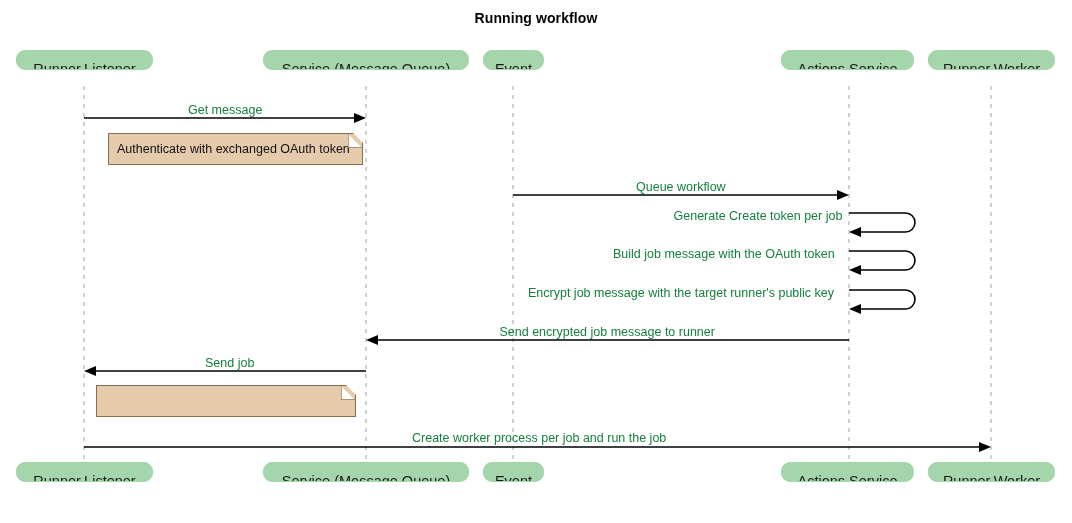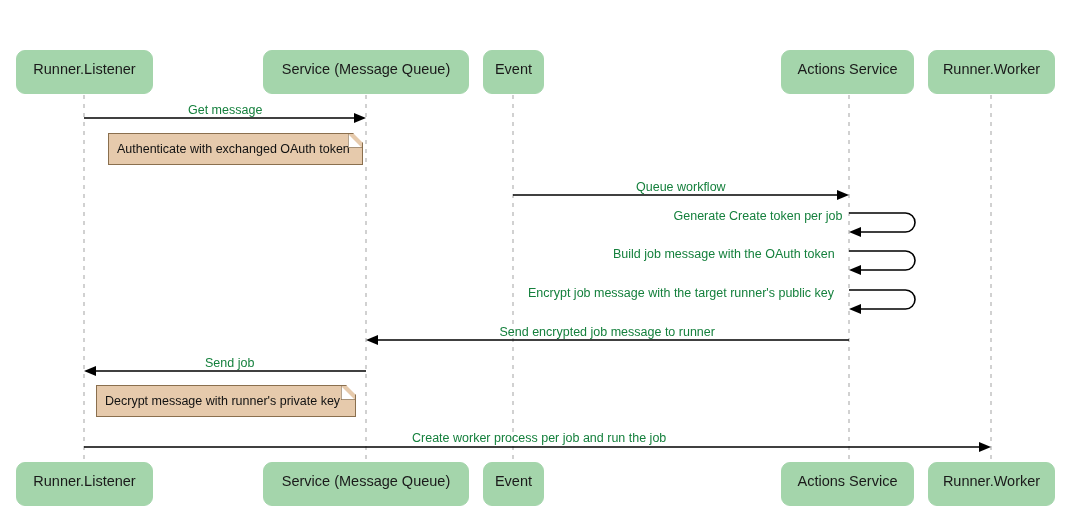--- a/index.html
+++ b/index.html
@@ -31,21 +31,21 @@
     text-align: center;
     font-size: 14px;
     font-weight: bold;
     letter-spacing: 0.1px;
   }
   .participant {
     position: absolute;
     background: #a4d5ab;
     border: 1px solid #a4d5ab;
     border-radius: 9px;
-    height: 44px;
+    height: 20px;
     line-height: 36px;
     text-align: center;
     font-size: 14.5px;
     color: #1a1a1a;
     box-sizing: border-box;
     white-space: nowrap;
     overflow: hidden;
   }
   .note {
     position: absolute;
@@ -83,20 +83,21 @@
     width: 1072px;
     height: 523px;
     pointer-events: none;
   }
 </style>
 </head>
 <body>
 
 <div id="diagram">
 
+  <div class="title">Running workflow</div>
 
   <svg class="layer" id="vector-layer" viewBox="0 0 1072 523" xmlns="http://www.w3.org/2000/svg">
       <defs>
         <marker id="arrow-right" markerWidth="12" markerHeight="10" refX="11" refY="5" orient="0" markerUnits="userSpaceOnUse">
           <polygon points="1,0 1,10 11,5" fill="#000000"></polygon>
         </marker>
         <marker id="arrow-left" markerWidth="12" markerHeight="10" refX="1" refY="5" orient="0" markerUnits="userSpaceOnUse">
           <polygon points="11,0 11,10 1,5" fill="#000000"></polygon>
         </marker>
       </defs>
@@ -164,19 +165,19 @@
       <div class="msg-label" style="left: 499.5px; top: 325px; width: auto; text-align: left;">Send encrypted job message to runner</div>
       <div class="msg-label" style="left: 205px; top: 356px; width: auto; text-align: left;">Send job</div>
       <div class="msg-label" style="left: 412px; top: 431px; width: auto; text-align: center;">Create worker process per job and run the job</div>
     </div>
 
   <div id="notes">
       <div class="note" style="left: 108px; top: 133px; width: 255px; height: 32px; position: absolute; clip-path: polygon(0px 0px, calc(100% - 10px) 0px, 100% 10px, 100% 100%, 0px 100%);"><span>Authenticate with exchanged OAuth token</span><svg class="fold-edge" width="11" height="11" viewBox="0 0 11 11" style="position: absolute; right: 0px; top: 0px;">
           <polygon points="0,0 11,11 0,11" fill="#ffffff" stroke="none"></polygon>
           <polyline points="0,0 0,11 11,11" fill="none" stroke="#8a6f4e" stroke-width="1"></polyline>
         </svg></div>
-      <div class="note" style="left: 96px; top: 385px; width: 260px; height: 32px; position: absolute; clip-path: polygon(0px 0px, calc(100% - 10px) 0px, 100% 10px, 100% 100%, 0px 100%);"><span>Decrypt message with runner's private key</span><svg class="fold-edge" width="11" height="11" viewBox="0 0 11 11" style="position: absolute; right: 0px; top: 0px;">
+      <div class="note" style="left: 96px; top: 385px; width: 260px; height: 32px; position: absolute; clip-path: polygon(0px 0px, calc(100% - 10px) 0px, 100% 10px, 100% 100%, 0px 100%);"><svg class="fold-edge" width="11" height="11" viewBox="0 0 11 11" style="position: absolute; right: 0px; top: 0px;">
           <polygon points="0,0 11,11 0,11" fill="#ffffff" stroke="none"></polygon>
           <polyline points="0,0 0,11 11,11" fill="none" stroke="#8a6f4e" stroke-width="1"></polyline>
         </svg></div>
     </div>
 
 </div>
 
 </body></html>

